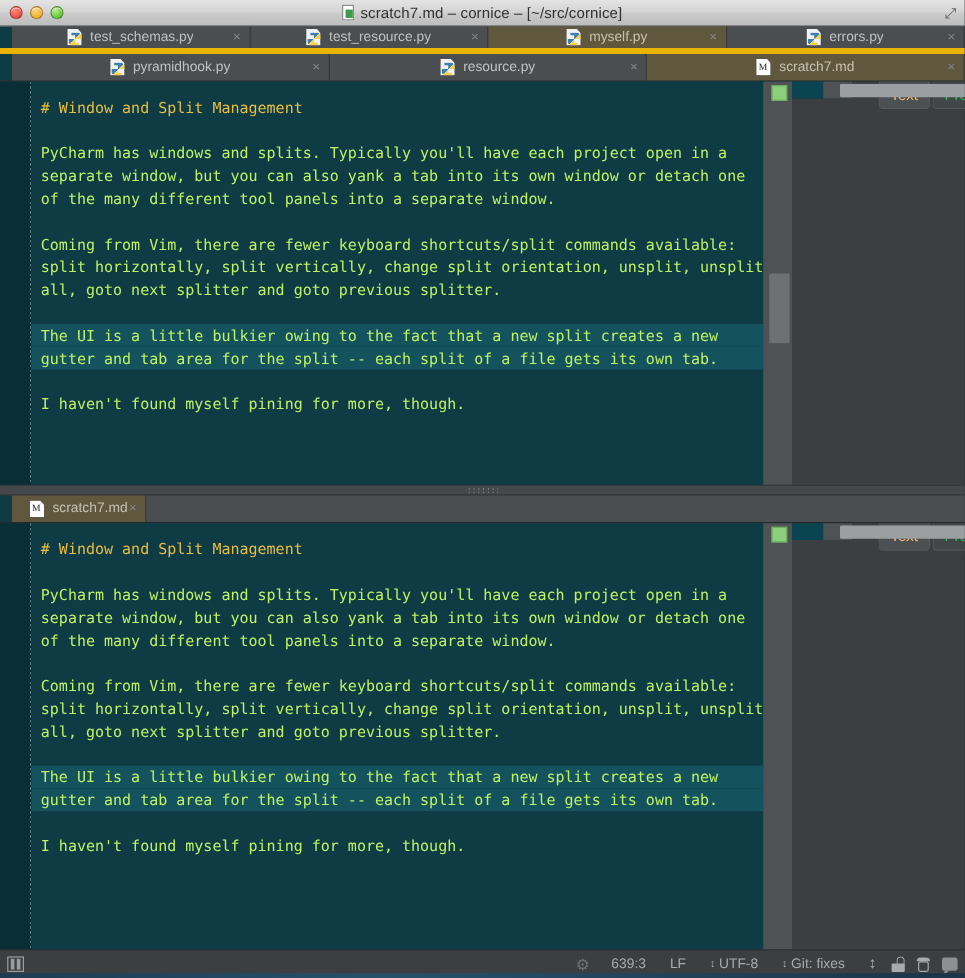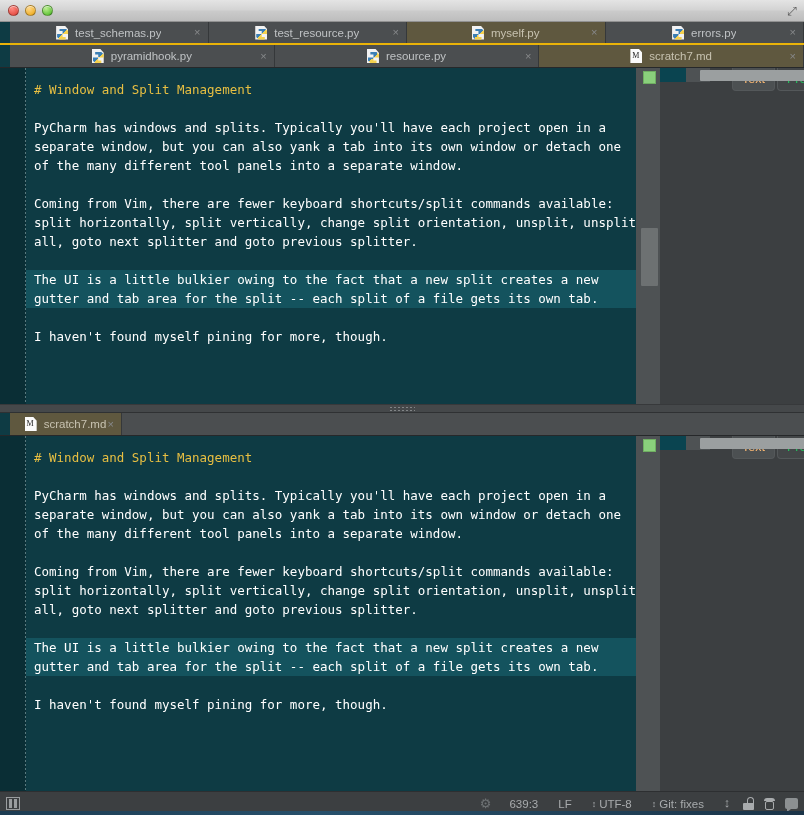--- a/index.html
+++ b/index.html
@@ -86,21 +86,21 @@
     line-height: 14px;
     text-align: center;
   }
 
   
   .tabrow {
     display: flex;
     height: 23px;
     flex: 0 0 23px;
     background: #3c3f41;
-    border-bottom: 2px solid #eab308;
+    border-bottom: 5px solid #eab308;
     box-sizing: border-box;
   }
   .tabrow.row2 { border-bottom: 1px solid #26282a; }
   .edge-strip {
     width: 10px;
     flex: 0 0 10px;
     background: #0e3b44;
   }
   .tab {
     flex: 1 1 0;
@@ -211,21 +211,21 @@
     position: relative;
     background: #0e3b44;
     overflow: hidden;
     padding-top: 12px;
   }
   .line {
     height: 19px;
     line-height: 19px;
     font-family: "DejaVu Sans Mono", monospace;
     font-size: 12.5px;
-    color: #ffffff;
+    color: #bef264;
     white-space: pre;
     padding-left: 8px;
     letter-spacing: 0px;
   }
   .line.h1 { color: #e8bf42; }
   .line.hl { background: #14535e; }
 
   .right-rail {
     width: 24px;
     flex: 0 0 24px;
@@ -468,20 +468,24 @@
 </head>
 <body>
 
 <div id="app">
 
   <div class="titlebar">
     <div class="traffic">
       <div class="tl tl-close"></div>
       <div class="tl tl-min"></div>
       <div class="tl tl-max"></div>
+    </div>
+    <div class="title-center">
+      <span class="title-doc-icon"></span>
+      <span>scratch7.md – cornice – [~/src/cornice]</span>
     </div>
     <div class="expand-btn">⤢</div>
   </div>
 
   <div class="tabrow row1">
     <div class="edge-strip"></div>
 
     <div class="tab">
       <span class="py-icon"></span>
       <span class="tab-label">test_schemas.py</span>

